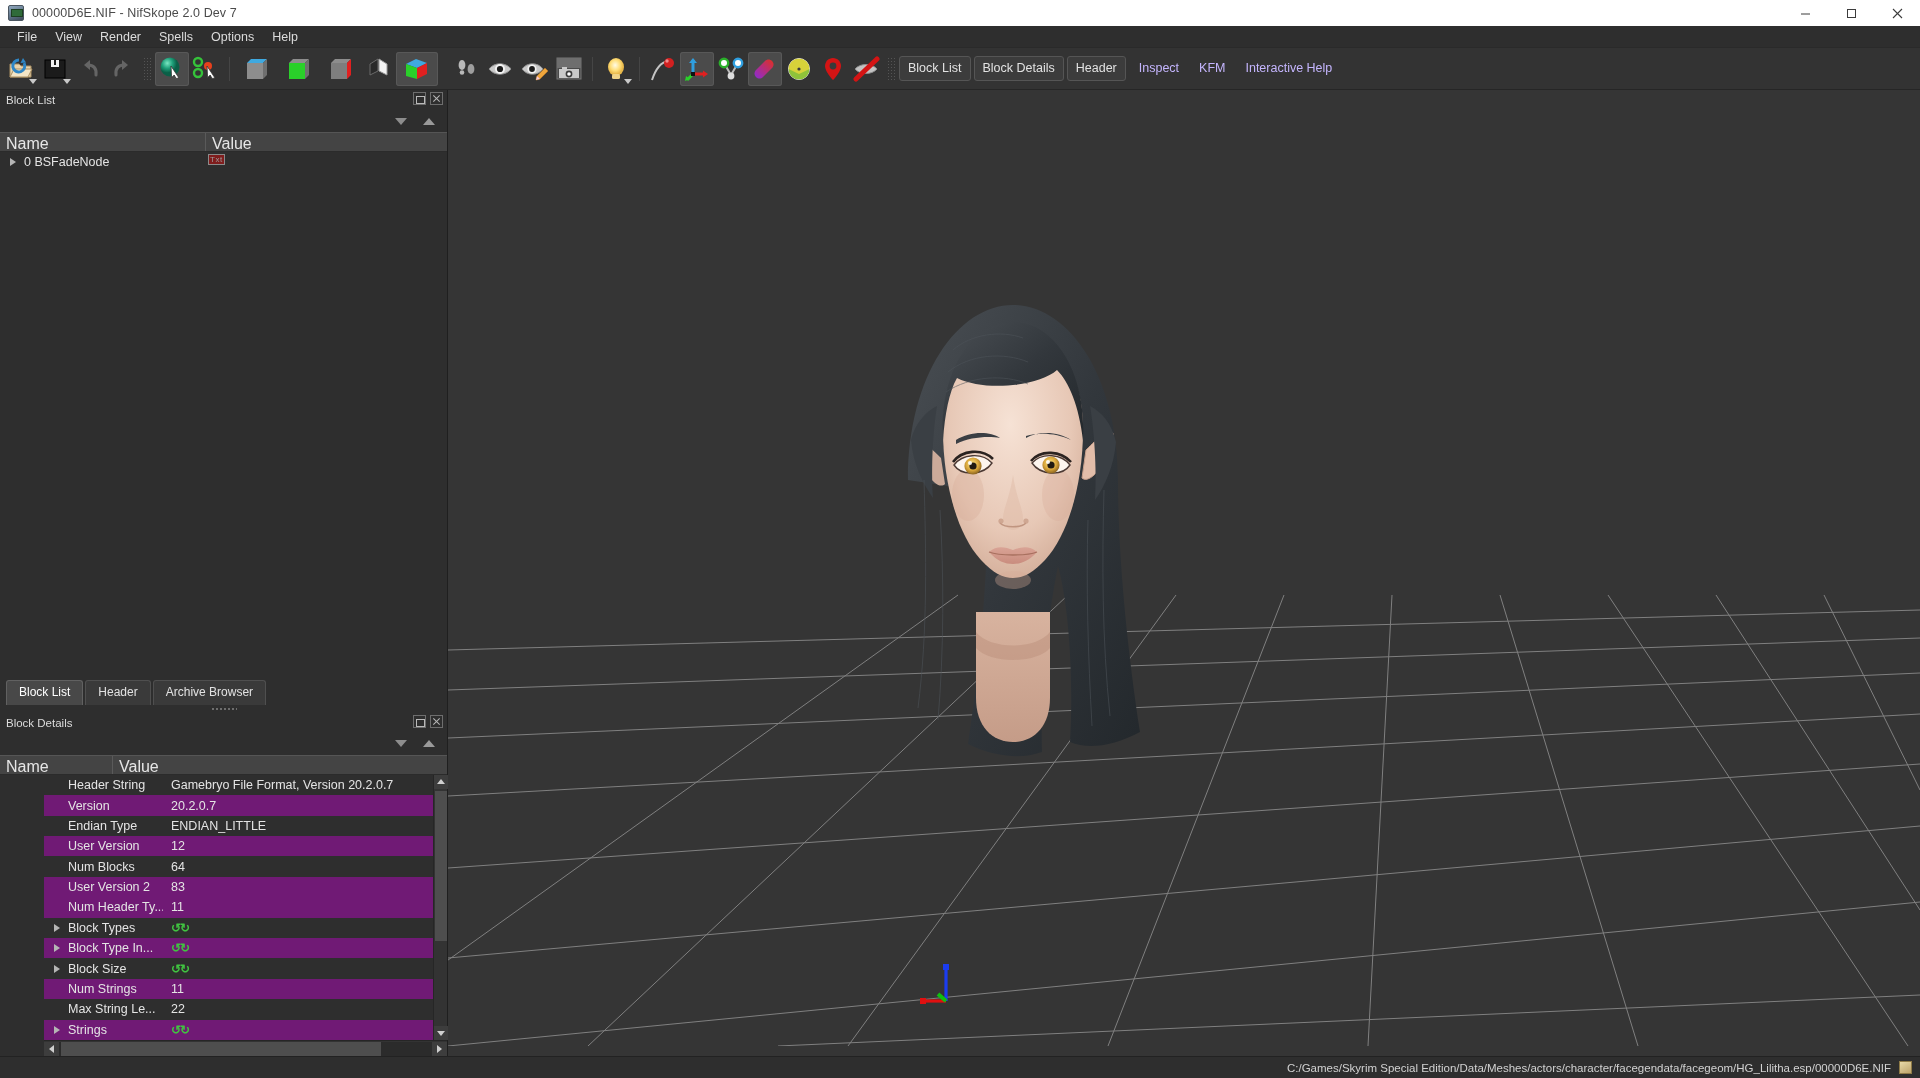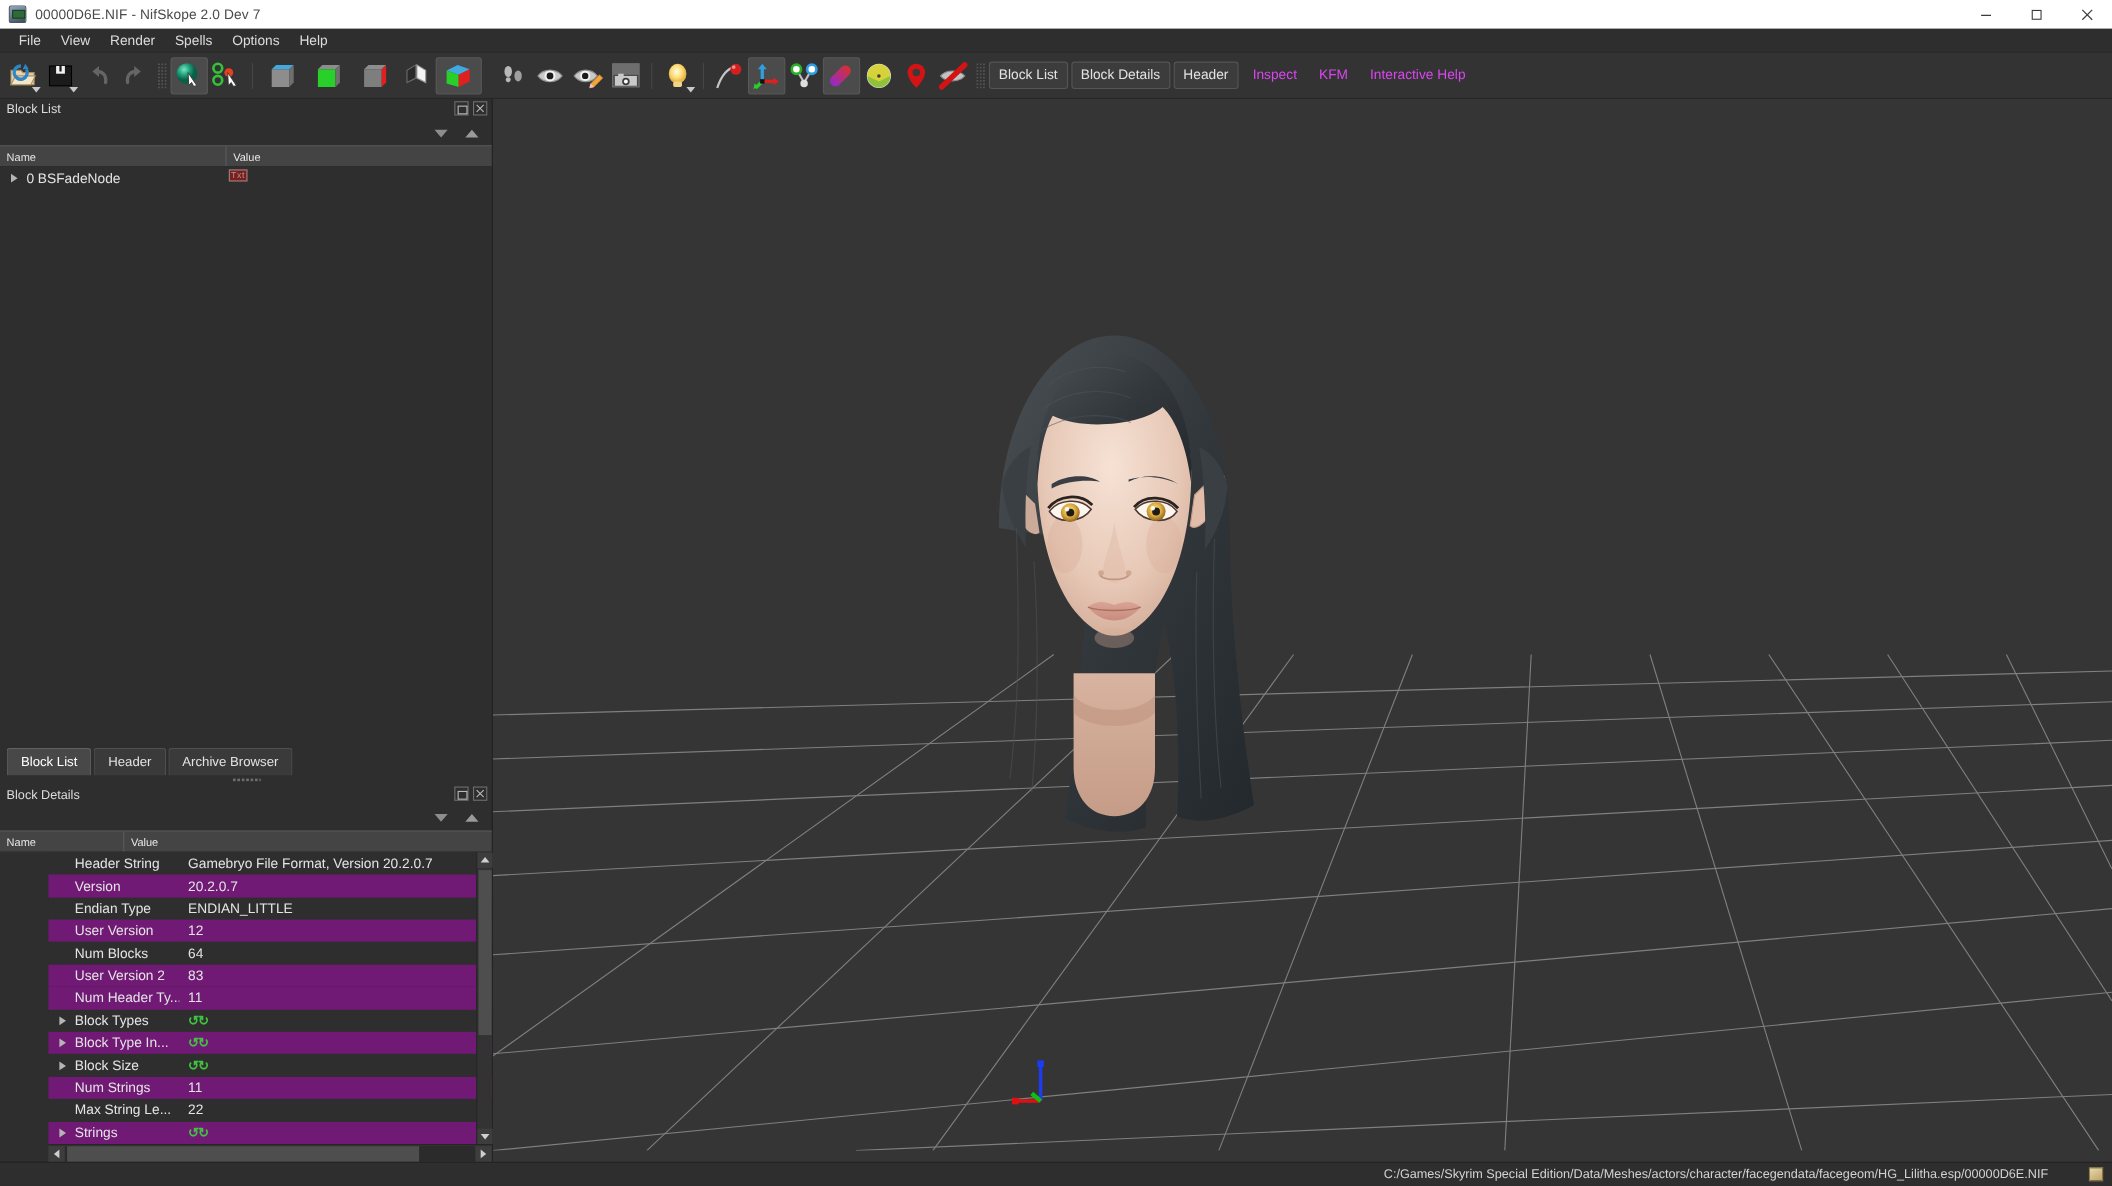--- a/index.html
+++ b/index.html
@@ -64,21 +64,21 @@
   .tb-caret {
     position: absolute; right: 1px; bottom: 2px; width: 0; height: 0;
     border-left: 4px solid transparent; border-right: 4px solid transparent;
     border-top: 5px solid #c9c9c9;
   }
   .tb-text-btn {
     font-size: 12.5px; color: #e2e2e2; padding: 4px 8px; border-radius: 3px;
     background: #3c3c3c; border: 1px solid #555; margin-right: 3px; line-height: 15px;
   }
   .tb-text-plain {
-    font-size: 12.5px; color: #d946ef; padding: 4px 9px; line-height: 15px; border:1px solid transparent;
+    font-size: 12.5px; color: #c4b5fd; padding: 4px 9px; line-height: 15px; border:1px solid transparent;
   }
 
   
   .body-row { flex: 1 1 auto; display: flex; min-height: 0; }
 
   
   .left-dock {
     width: 448px; flex: 0 0 448px; background: #2e2e2e; display: flex; flex-direction: column;
     border-right: 1px solid #1f1f1f; min-height: 0;
   }
@@ -102,21 +102,21 @@
   .expand-row { height: 22px; flex: 0 0 22px; display:flex; align-items:center; justify-content:flex-end;
     padding-right: 12px; gap: 16px; }
   .chev { width: 0; height: 0; }
   .chev.down { border-left:6px solid transparent; border-right:6px solid transparent; border-top:7px solid #8d8d8d; }
   .chev.up   { border-left:6px solid transparent; border-right:6px solid transparent; border-bottom:7px solid #9a9a9a; }
 
   .tree-head {
     height: 20px; flex: 0 0 20px; display: flex; background: #444444;
     border-top: 1px solid #555; border-bottom: 1px solid #2b2b2b;
   }
-  .th { font-size: 10px; color: #e6e6e6; padding: 2px 0 0 6px; line-height: 17px; }
+  .th { font-size: 16px; color: #e6e6e6; padding: 2px 0 0 6px; line-height: 17px; }
   .th.name { width: 206px; flex: 0 0 206px; border-right: 1px solid #5a5a5a; }
   .th.value { flex: 1 1 auto; }
 
   .tree-area { flex: 1 1 auto; background: #2e2e2e; overflow: hidden; position: relative; min-height: 0; }
   .tree-row { height: 20px; display: flex; align-items: center; font-size: 12.5px; }
   .tree-row .arrow {
     width: 0; height: 0; margin-left: 10px; margin-right: 8px;
     border-top: 4.5px solid transparent; border-bottom: 4.5px solid transparent;
     border-left: 6px solid #b5b5b5; flex: 0 0 6px;
   }
@@ -193,21 +193,21 @@
   }
   .vp-grid { position: absolute; inset: 0; }
   .axis-gizmo { position: absolute; left: 470px; bottom: 35px; width: 60px; height: 60px; }
 
   
   .face-wrap { position:absolute; left: 400px; top: 190px; width: 330px; height: 520px; }
 
   
   .statusbar {
     height: 22px; flex: 0 0 22px; background: #2e2e2e; border-top: 1px solid #222;
-    display: flex; align-items: center; justify-content: flex-end; padding-right: 8px; gap: 29px;
+    display: flex; align-items: center; justify-content: flex-end; padding-right: 8px;
   }
   .status-path { font-size: 11.5px; color: #d2d2d2; margin-right: 8px; }
   .status-icon {
     width: 13px; height: 13px; background: linear-gradient(150deg,#e8d9a8,#bda36a);
     border: 1px solid #8e7a46;
   }
 </style>
 </head>
 <body>
 

